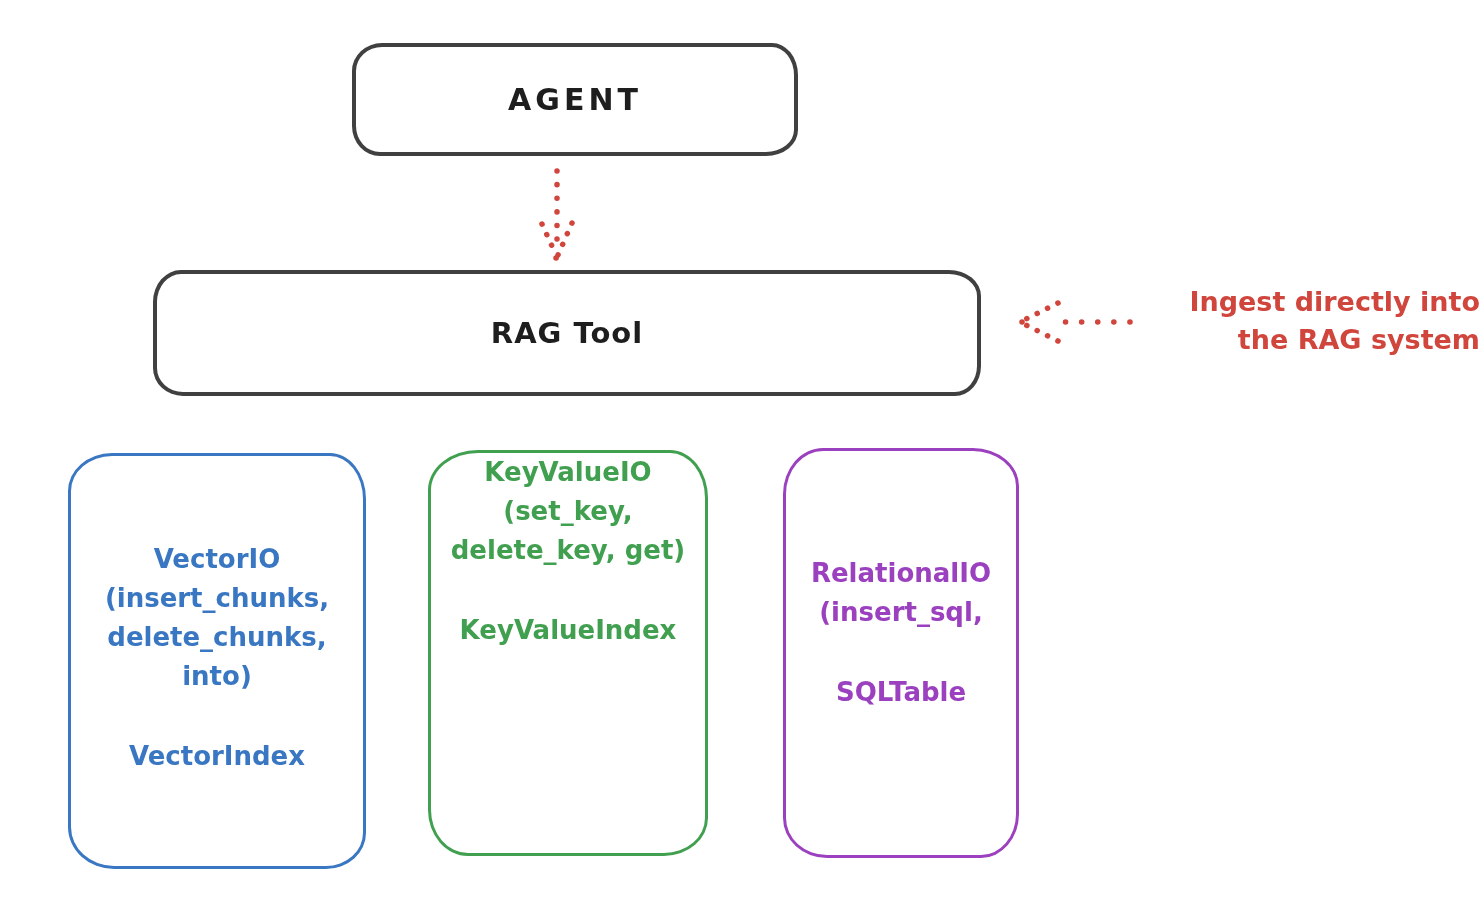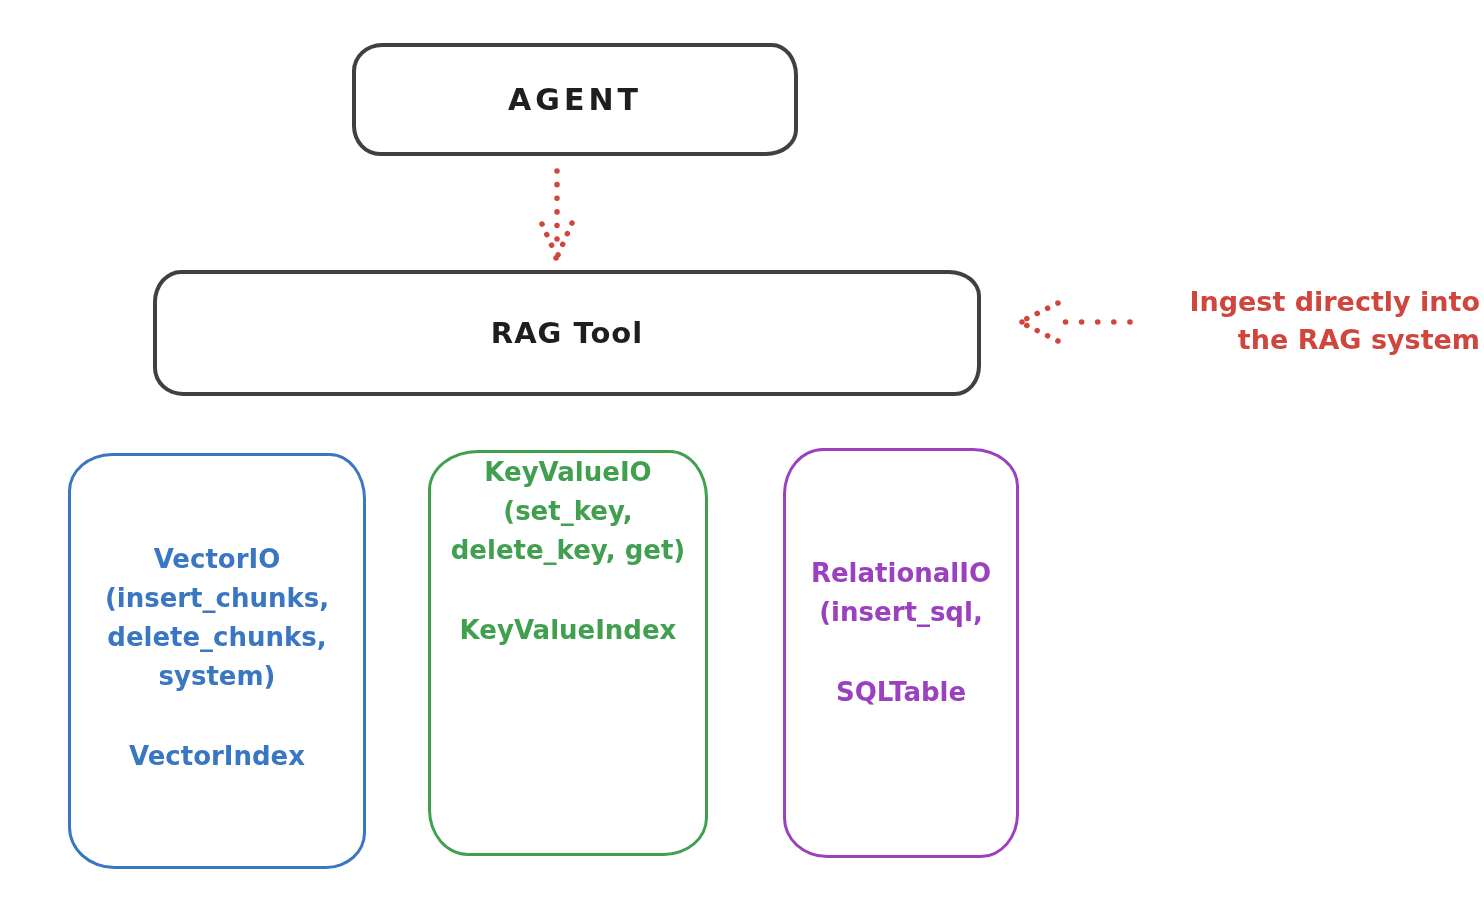--- a/index.html
+++ b/index.html
@@ -133,21 +133,21 @@
   <div class="ingest-note">
     <div>Ingest directly into</div>
     <div>the RAG system</div>
   </div>
 
   <div class="io-box vector-box">
     <div>
       <div>VectorIO</div>
       <div>(insert_chunks,</div>
       <div>delete_chunks,</div>
-      <div>system)</div>
+      <div>into)</div>
     </div>
     <div class="io-index">VectorIndex</div>
   </div>
 
   <div class="io-box keyvalue-box">
     <div>
       <div>KeyValueIO</div>
       <div>(set_key,</div>
       <div>delete_key, get)</div>
     </div>

